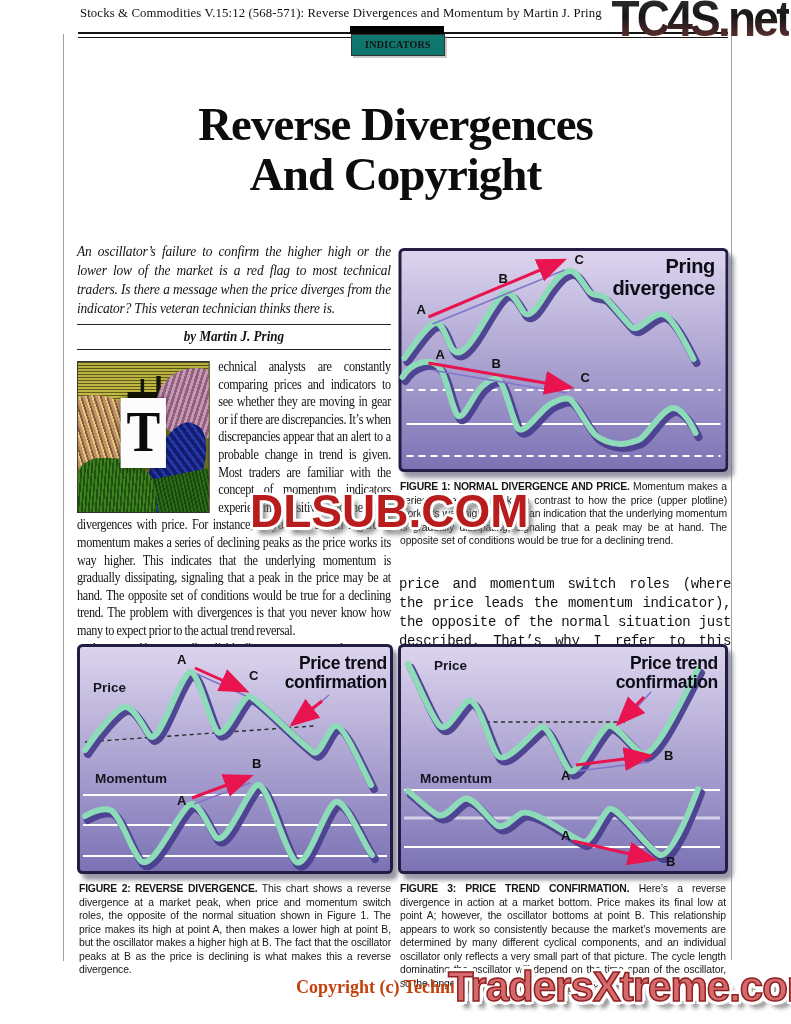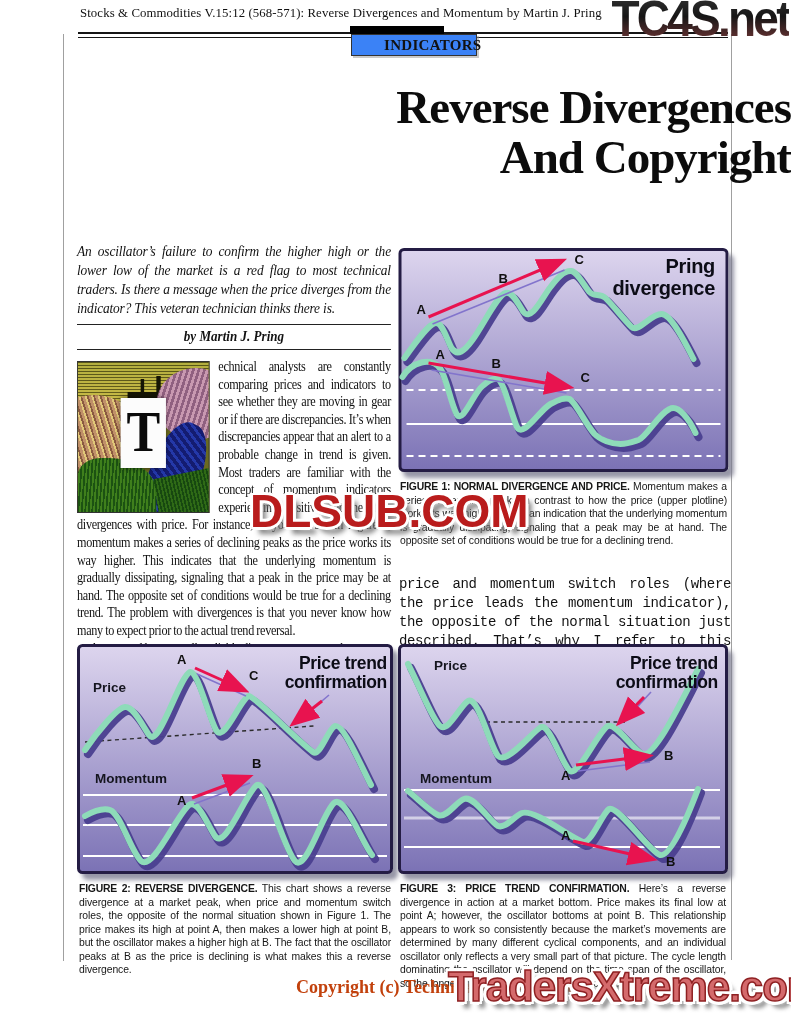--- a/index.html
+++ b/index.html
@@ -15,26 +15,26 @@
     .tc4s { background:linear-gradient(180deg,#2e2e2e 8%,#161616 45%,#6b3434 95%);
             -webkit-background-clip:text; background-clip:text; color:transparent; }
   }
   .hrule { position:absolute; left:78px; width:650px; background:#151515; }
   .hrule-a { top:32px; height:2px; }
   .hrule-b { top:37px; height:1px; }
   .vrule { position:absolute; width:1px; background:#a0a0a0; }
   .vrule-left  { left:63px;  top:34px; height:927px; }
   .vrule-right { left:731px; top:34px; height:926px; }
   .ind-tab { position:absolute; left:350px; top:26px; width:94px; height:8px; background:#000; z-index:2; }
-  .ind-box { position:absolute; left:351px; top:34px; width:92px; height:20px; background:#3b82f6;
+  .ind-box { position:absolute; left:351px; top:34px; width:92px; height:20px; background:#0f766e;
              border:1px solid #333; box-shadow:2px 2px 0 rgba(150,150,150,.5); z-index:3;
-             text-align:center; font-weight:bold; font-size:15px; line-height:20px; letter-spacing:.3px;padding-left:32px; }
-
-  
-  .title { position:absolute; left:0; right:0; top:82px; margin:0; text-align:right;
+             text-align:center; font-weight:bold; font-size:10px; line-height:20px; letter-spacing:.3px; }
+
+  
+  .title { position:absolute; left:0; right:0; top:82px; margin:17px; text-align:center;
            font-weight:bold; font-size:47px; line-height:1.07; letter-spacing:-1px; color:#0c0c0c; }
 
   
   .leftcol { position:absolute; left:77px; top:241px; width:360px;
              transform:scaleX(.872); transform-origin:left top; }
   .standfirst { margin:0; font-style:italic; font-size:15.4px; line-height:19px;
                 text-align:justify; letter-spacing:-.2px; }
   .byline { margin-top:7px; border-top:1.5px solid #222; border-bottom:1.5px solid #222;
             padding:3px 0 4px; text-align:center; font-style:italic; font-weight:bold; font-size:15px; }
   .bodycopy { margin-top:8px; font-size:14px; line-height:17.6px; text-align:justify;

